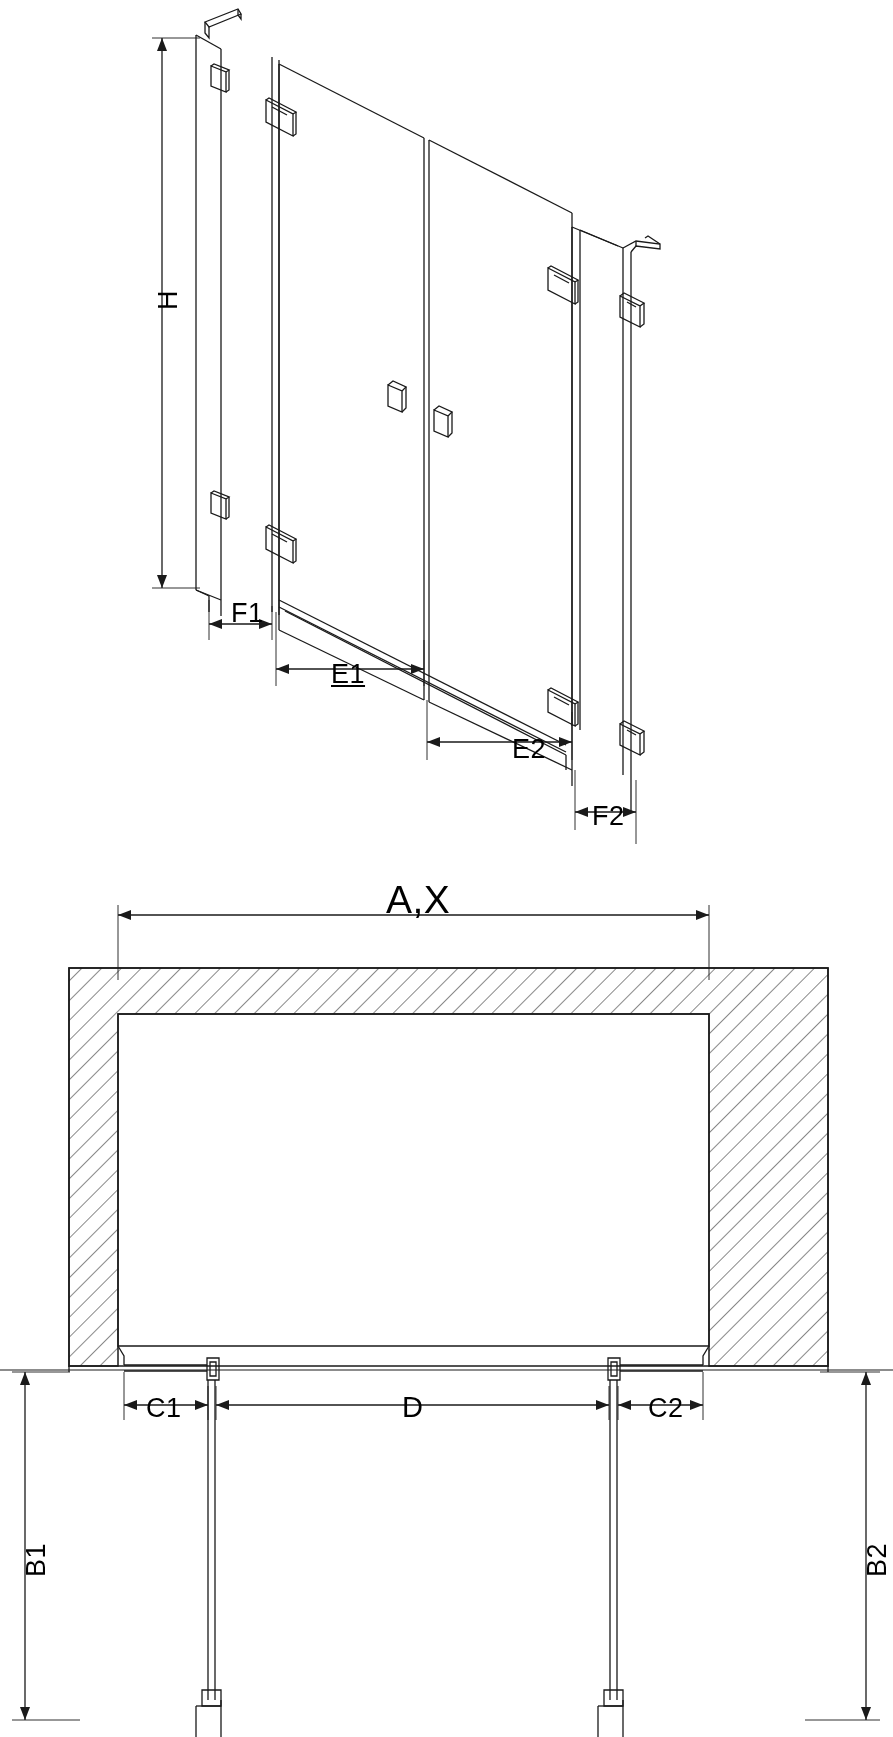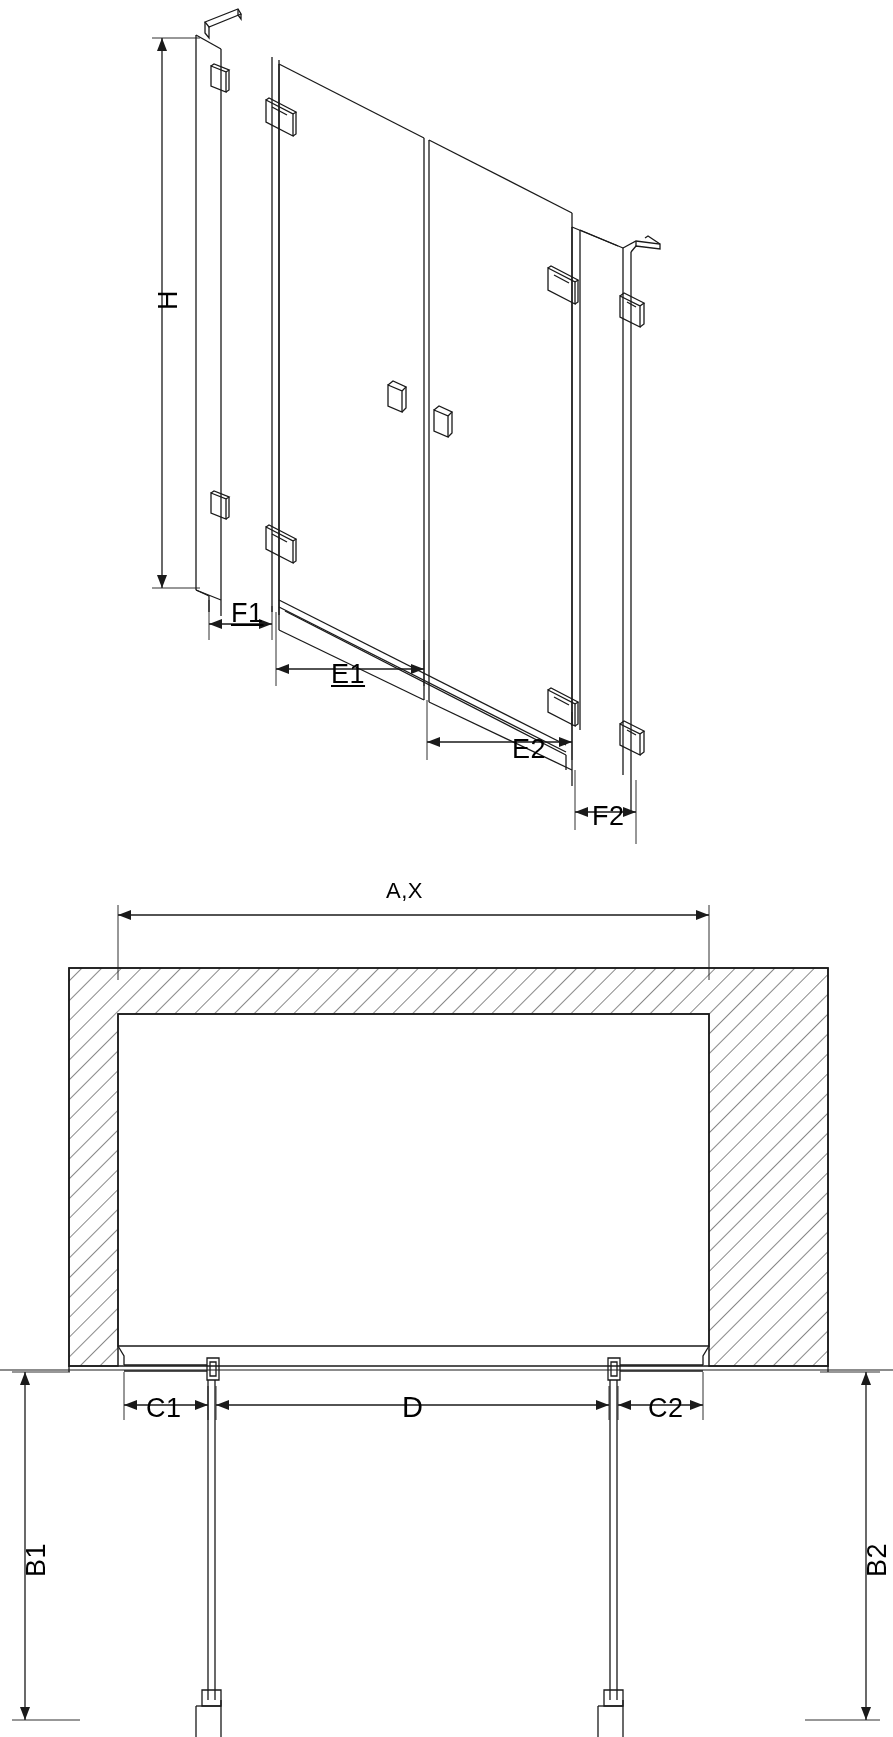--- a/index.html
+++ b/index.html
@@ -231,29 +231,29 @@
       <path d="M820,1372 L880,1372" stroke-width="0.9"></path>
       <path d="M805,1720 L880,1720" stroke-width="0.9"></path>
 
       <path d="M828,1366 L828,1372"></path>
       <path d="M69,1366 L69,1372"></path>
     </g>
   </svg>
 
   <div class="lbl rot" style="left:153px; top:300px; transform: rotate(-90deg) translate(-50%, 0);">H</div>
 
-  <div class="lbl" style="left:231px; top:598px;text-decoration:underline;">F1</div>
+  <div class="lbl" style="left:231px; top:598px;">F1</div>
 
   <div class="lbl" style="left:331px; top:659px;text-decoration:underline;">E1</div>
 
   <div class="lbl" style="left:512px; top:734px;">E2</div>
 
   <div class="lbl" style="left:592px; top:801px;">F2</div>
 
-  <div class="lbl" style="left:386px; top:878px; font-size:22px;">A,X</div>
+  <div class="lbl" style="left:386px; top:878px; font-size:39px;">A,X</div>
 
   <div class="lbl" style="left:146px; top:1393px;">C1</div>
 
   <div class="lbl" style="left:402px; top:1391px; font-size:29px;">D</div>
 
   <div class="lbl" style="left:648px; top:1393px;">C2</div>
 
   <div class="lbl rot" style="left:21px; top:1560px; transform: rotate(-90deg) translate(-50%, 0);">B1</div>
 
   <div class="lbl rot" style="left:862px; top:1560px; transform: rotate(-90deg) translate(-50%, 0);">B2</div>

